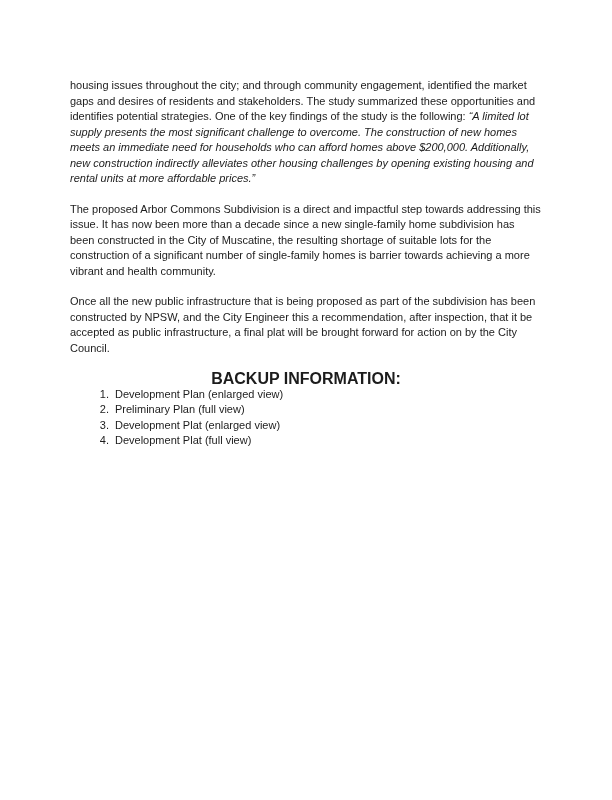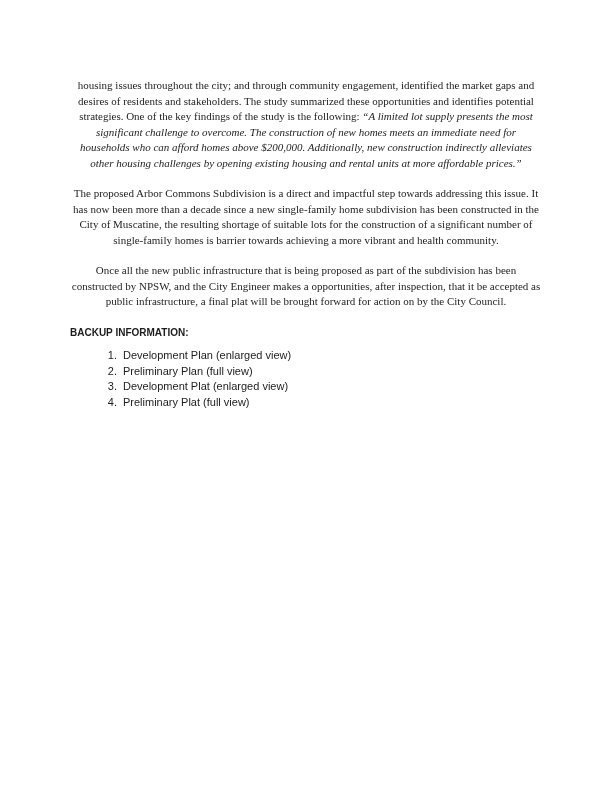--- a/index.html
+++ b/index.html
@@ -16,57 +16,57 @@
     box-sizing: border-box;
     padding: 78px 70px 40px 70px;
     font-family: "Liberation Sans", sans-serif;
     color: #1c1c1c;
     overflow: hidden;
   }
   .para {
     font-size: 11px;
     line-height: 15.5px;
     margin: 0 0 15px 0;
-    text-align: center;
-    font-family: Liberation Serif, serif;
+    text-align: left;
   }
   .quote-italic {
     font-style: italic;
   }
   .backup-heading {
-    font-size: 10px;
+    font-size: 16px;
     line-height: 15.5px;
     font-weight: bold;
     margin: 0;
+    text-align: center;
   }
   ol.backup-list {
-    margin: 8px;
+    margin: 0;
     padding: 0 0 0 42px;
     font-size: 11px;
     line-height: 15.5px;
   }
   ol.backup-list li {
     padding-left: 3px;
   }
 </style>
 </head>
 <body>
 
 <div class="page">
 
   <p class="para">
     <span>housing issues throughout the city; and through community engagement, identified the market gaps and desires of residents and stakeholders. The study summarized these opportunities and identifies potential strategies.  One of the key findings of the study is the following: </span><span class="quote-italic">“A limited lot supply presents the most significant challenge to overcome. The construction of new homes meets an immediate need for households who can afford homes above $200,000. Additionally, new construction indirectly alleviates other housing challenges by opening existing housing and rental units at more affordable prices.”</span>
   </p>
 
   <p class="para">The proposed Arbor Commons Subdivision is a direct and impactful step towards addressing this issue.  It has now been more than a decade since a new single-family home subdivision has been constructed in the City of Muscatine, the resulting shortage of suitable lots for the construction of a significant number of single-family homes is barrier towards achieving a more vibrant and health community.</p>
 
-  <p class="para">Once all the new public infrastructure that is being proposed as part of the subdivision has been constructed by NPSW, and the City Engineer makes a opportunities, after inspection, that it be accepted as public infrastructure, a final plat will be brought forward for action on by the City Council.</p>
+  <p class="para">Once all the new public infrastructure that is being proposed as part of the subdivision has been constructed by NPSW, and the City Engineer this a recommendation, after inspection, that it be accepted as public infrastructure, a final plat will be brought forward for action on by the City Council.</p>
 
   <div class="backup-heading">BACKUP INFORMATION:</div>
 
   <ol class="backup-list">
     <li>Development Plan (enlarged view)</li>
     <li>Preliminary Plan (full view)</li>
     <li>Development Plat (enlarged view)</li>
-    <li>Preliminary Plat (full view)</li>
+    <li>Development Plat (full view)</li>
   </ol>
 
 </div>
 
 </body></html>

